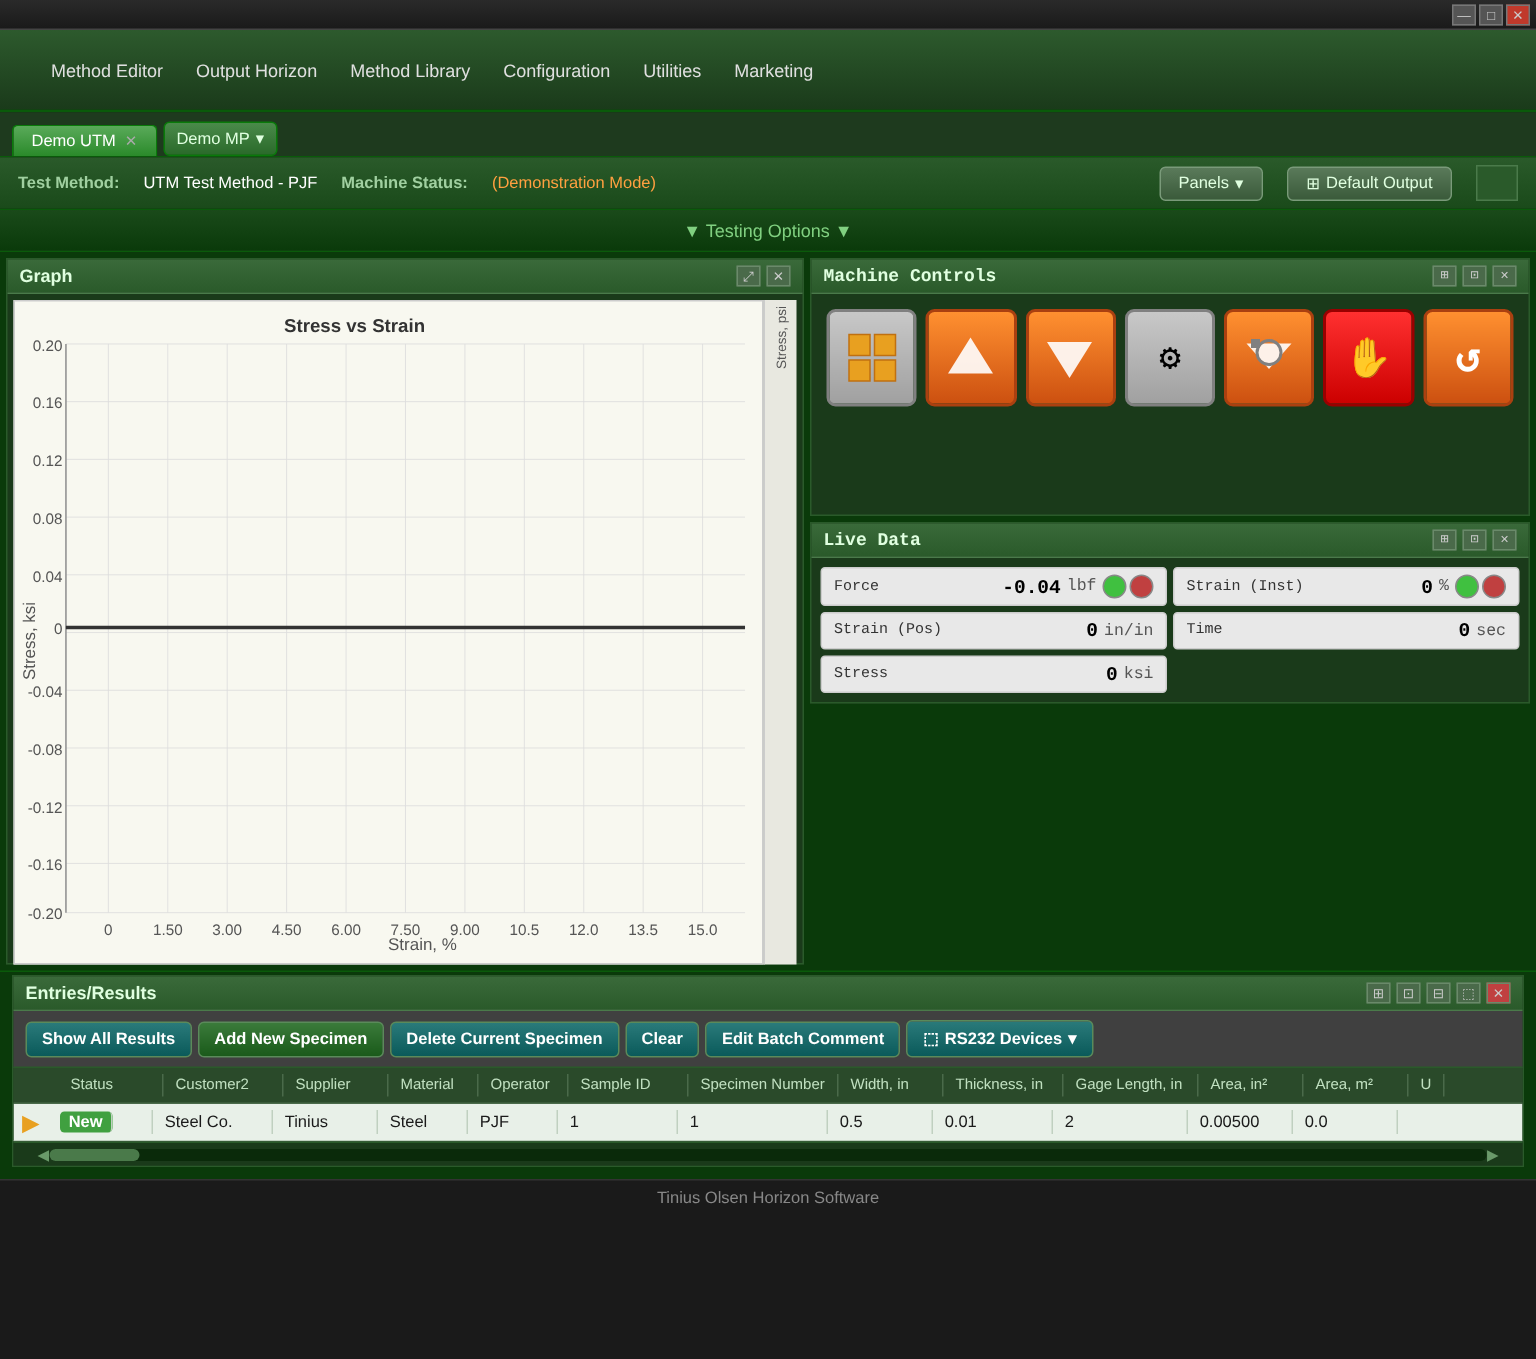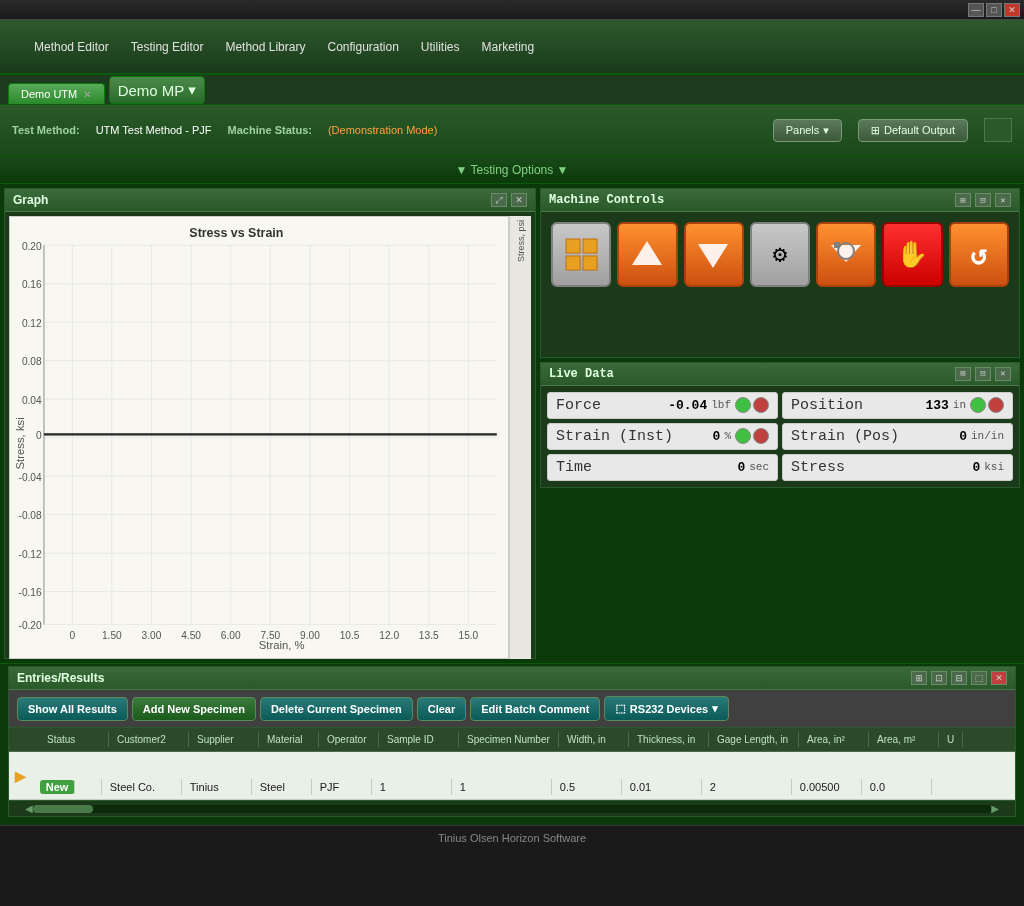--- a/index.html
+++ b/index.html
@@ -93,29 +93,29 @@
       background: linear-gradient(to bottom, #5aaa5a, #2a8a2a);
       color: #fff;
     }
     .tab-close { font-size: 10px; color: #aaa; cursor: pointer; }
     .tab-dropdown {
       background: linear-gradient(to bottom, #4a8a4a, #2a6a2a);
       border: 1px solid #0a7a0a;
       border-radius: 4px;
       padding: 4px 8px;
       color: #e0ffe0;
-      font-size: 15px;
+      font-size: 11px;
       cursor: pointer;
       display: flex; align-items: center; gap: 4px;
     }
 
     
     .info-bar {
       background: linear-gradient(to bottom, #2a5a2a, #1a4a1a);
-      height: 51px;
+      height: 35px;
       display: flex;
       align-items: center;
       padding: 0 12px;
       gap: 16px;
       border-bottom: 1px solid #0a5a0a;
     }
     .info-label { color: #a0d0a0; font-weight: bold; font-size: 11px; }
     .info-value { color: #ffffff; font-size: 11px; }
     .info-value.demo { color: #ffa040; }
     .panels-btn {
@@ -241,21 +241,21 @@
     }
     .live-data-row {
       background: #e8e8e8;
       border: 1px solid #ccc;
       border-radius: 3px;
       display: flex;
       align-items: center;
       padding: 4px 8px;
       gap: 4px;
     }
-    .live-data-label { color: #333; font-size: 15px; flex: 1; }
+    .live-data-label { color: #333; font-size: 10px; flex: 1; }
     .live-data-value { color: #000; font-weight: bold; font-size: 13px; }
     .live-data-unit { color: #555; font-size: 11px; }
     .live-data-btns { display: flex; gap: 2px; margin-left: auto; }
     .live-data-btn {
       width: 16px; height: 16px;
       border-radius: 50%;
       border: 1px solid #888;
       cursor: pointer;
       display: flex; align-items: center; justify-content: center;
     }
@@ -325,21 +325,20 @@
       background: #e8f0e8;
       border-bottom: 1px solid #c0d0c0;
       padding: 4px 0;
     }
     .td {
       color: #1a1a1a;
       font-size: 11px;
       padding: 2px 8px;
       border-right: 1px solid #c0d0c0;
       white-space: nowrap;
-      margin-top: 23px;
     }
     .td.new-badge {
       background: #40a040;
       color: #fff;
       font-weight: bold;
       border-radius: 3px;
       padding: 1px 6px;
     }
     .row-arrow {
       color: #e8a020;
@@ -402,21 +401,21 @@
 
 <div class="title-bar">
   <div class="title-bar-btn">—</div>
   <div class="title-bar-btn">□</div>
   <div class="title-bar-btn close">✕</div>
 </div>
 
 <div class="menu-bar">
   <div class="menu-items">
     <div class="menu-item">Method Editor</div>
-    <div class="menu-item">Testing Editor</div>
+    <div class="menu-item">Output Horizon</div>
     <div class="menu-item">Method Library</div>
     <div class="menu-item">Configuration</div>
     <div class="menu-item">Utilities</div>
     <div class="menu-item">Marketing</div>
   </div>
 </div>
 
 <div class="tab-bar">
   <div class="tab active">
     <span>Demo UTM</span>
@@ -601,29 +600,20 @@
         <div class="live-data-row">
           <span class="live-data-label">Force</span>
           <span class="live-data-value">-0.04</span>
           <span class="live-data-unit">lbf</span>
           <div class="live-data-btns">
             <div class="live-data-btn green"></div>
             <div class="live-data-btn red"></div>
           </div>
         </div>
 
-        <div class="live-data-row">
-          <span class="live-data-label">Position</span>
-          <span class="live-data-value">133</span>
-          <span class="live-data-unit">in</span>
-          <div class="live-data-btns">
-            <div class="live-data-btn green"></div>
-            <div class="live-data-btn red"></div>
-          </div>
-        </div>
 
         <div class="live-data-row">
           <span class="live-data-label">Strain (Inst)</span>
           <span class="live-data-value">0</span>
           <span class="live-data-unit">%</span>
           <div class="live-data-btns">
             <div class="live-data-btn green"></div>
             <div class="live-data-btn red"></div>
           </div>
         </div>

